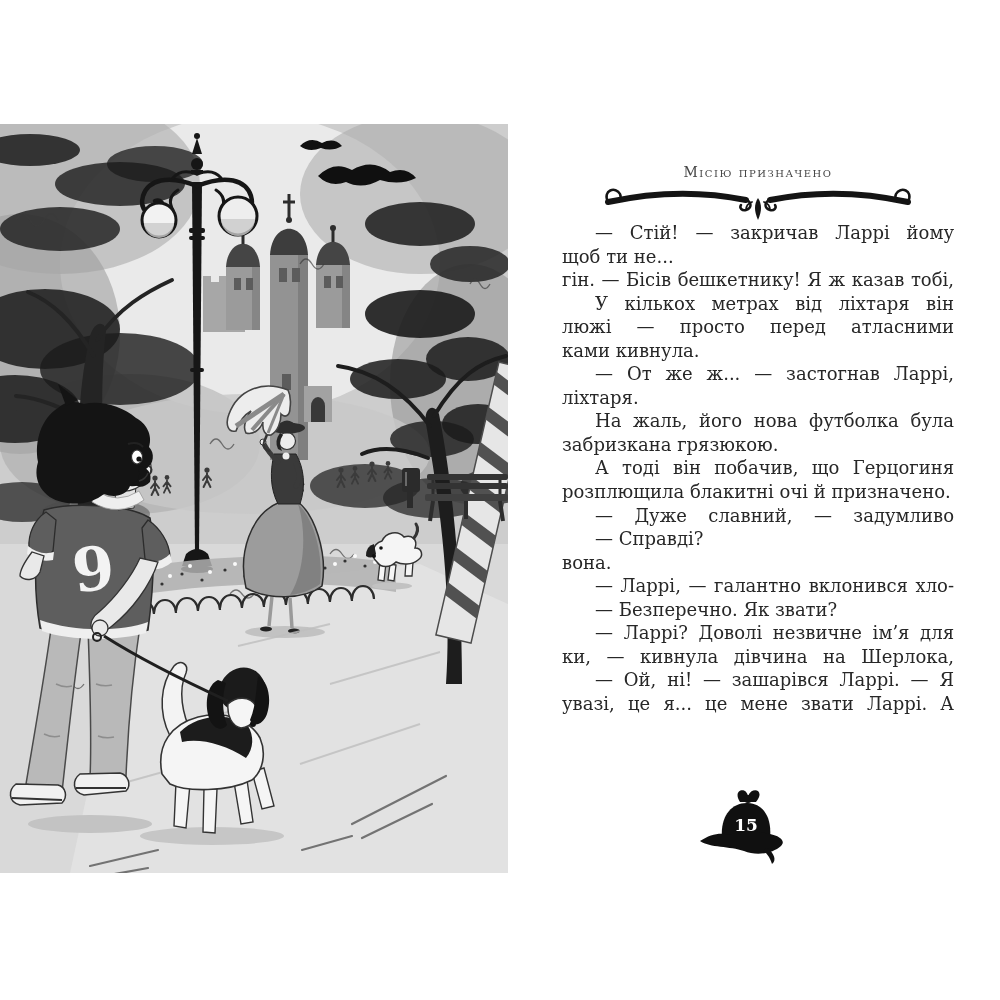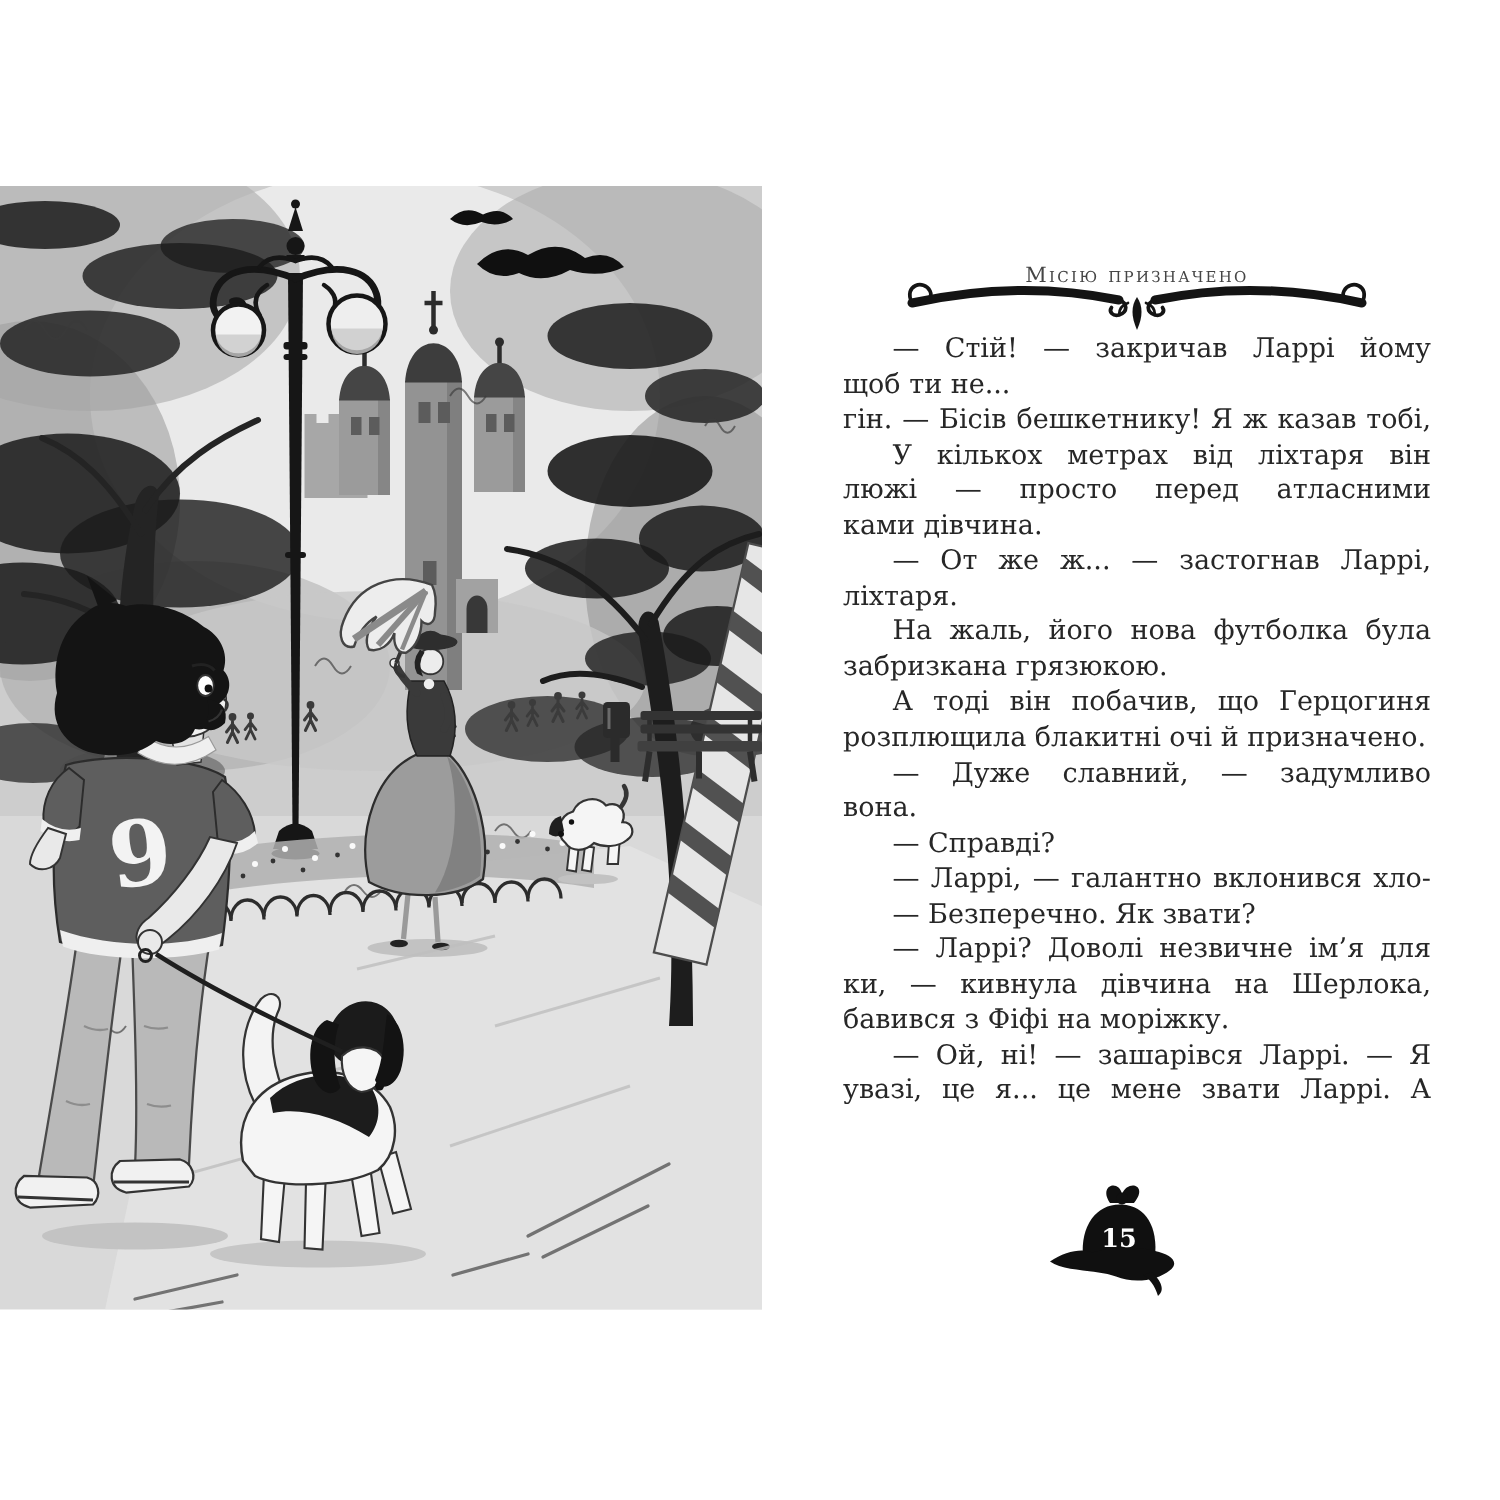--- a/index.html
+++ b/index.html
@@ -2,21 +2,21 @@
 <html><head>
 <meta charset="utf-8">
 <style>
   html,body{margin:0;padding:0;background:#ffffff;}
   .page{position:relative;width:1000px;height:1000px;background:#ffffff;overflow:hidden;
         font-family:"DejaVu Serif","Liberation Serif",serif;}
   
   .illu{position:absolute;left:0;top:124px;width:508px;height:749px;}
   .illu svg{display:block;width:508px;height:749px;}
   
-  .running-head{position:absolute;left:562px;top:176px;width:392px;text-align:center;
+  .running-head{position:absolute;left:562px;top:164px;width:392px;text-align:center;
       font-variant:small-caps;letter-spacing:1.5px;font-size:14px;color:#454545;}
   .divider{position:absolute;left:562px;top:184px;width:392px;height:44px;}
   .body-text{position:absolute;left:562px;top:221px;width:392px;color:#272727;}
   .line{height:23.55px;line-height:23.55px;font-size:18px;
         text-align:justify;text-align-last:left;overflow:hidden;white-space:normal;}
   .line.just{text-align-last:justify;}
   .line.indent{text-indent:33px;}
   .hat{position:absolute;left:698px;top:786px;width:92px;height:78px;}
   .hat text{font-family:"DejaVu Serif","Liberation Serif",serif;font-weight:bold;}
 </style>
@@ -368,35 +368,34 @@
     </g>
     <path d="M196,14 C192,20 192,27 196,36 C200,27 200,20 196,14 Z" fill="#141414"></path>
   </svg>
 
   <div class="body-text">
       <div class="line indent just">— Стій! — закричав Ларрі йому навздо-</div>
       <div class="line">щоб ти не...</div>
       <div class="line just">гін. — Бісів бешкетнику! Я ж казав тобі,</div>
       <div class="line indent just">У кількох метрах від ліхтаря він перече-</div>
       <div class="line just">люжі — просто перед атласними черевич-</div>
-      <div class="line">ками дівчина.</div>
+      <div class="line">ками кивнула.</div>
       <div class="line indent just">— От же ж... — застогнав Ларрі, підво-</div>
       <div class="line">ліхтаря.</div>
       <div class="line indent just">На жаль, його нова футболка була геть</div>
       <div class="line">забризкана грязюкою.</div>
       <div class="line indent just">А тоді він побачив, що Герцогиня широко</div>
       <div class="line">розплющила блакитні очі й призначено.</div>
       <div class="line indent just">— Дуже славний, — задумливо мовила</div>
+      <div class="line indent">— Справді?</div>
       <div class="line">вона.</div>
-      <div class="line indent">— Справді?</div>
       <div class="line indent just">— Ларрі, — галантно вклонився хло-</div>
       <div class="line indent">— Безперечно. Як звати?</div>
       <div class="line indent just">— Ларрі? Доволі незвичне ім’я для соба-</div>
       <div class="line just">ки, — кивнула дівчина на Шерлока, який</div>
-      <div class="line">бавився з Фіфі на моріжку.</div>
       <div class="line indent just">— Ой, ні! — зашарівся Ларрі. — Я мав на</div>
       <div class="line">увазі, це я... це мене звати Ларрі. А його...</div>
     </div>
 
   <svg class="hat" viewBox="0 0 92 78">
     <g fill="#101010">
       <path d="M24,52 C22,30 34,16 50,17 C66,18 74,32 72,52 Z"></path>
       <path d="M2,55 C12,48 24,46 30,49 C44,45 62,45 72,48 C82,50 88,55 83,60 C74,68 58,70 46,65 C32,60 12,62 2,55 Z"></path>
       <path d="M70,62 C76,68 79,74 74,78 C72,71 68,66 64,64 Z"></path>
       <path d="M42,16 C34,4 48,0 50,10 C54,0 68,4 58,16 Z"></path>

